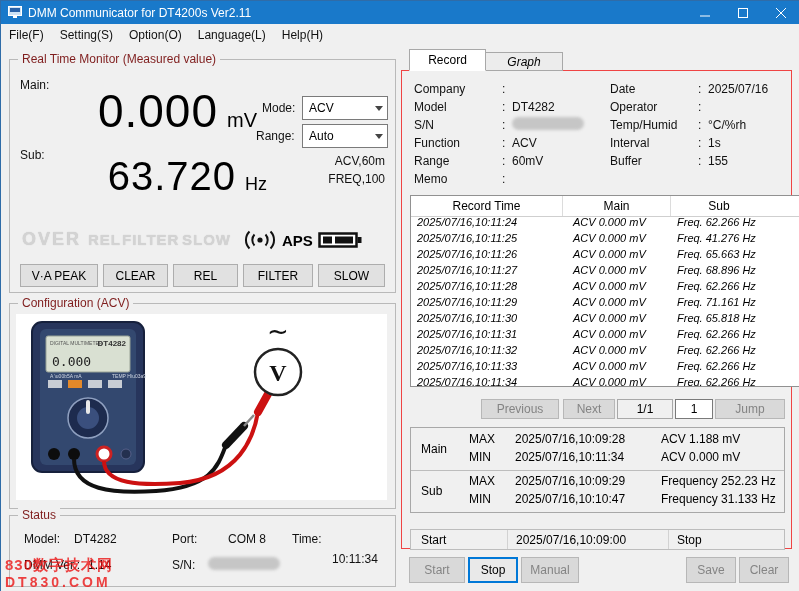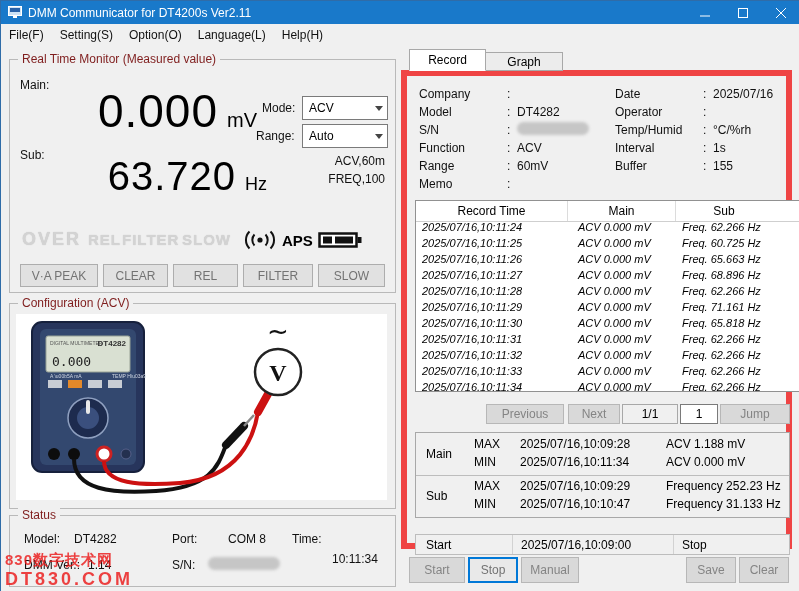--- a/index.html
+++ b/index.html
@@ -41,36 +41,36 @@
 
   .sideinfo{position:absolute;right:10px;font-size:12px;color:#111;text-align:right;white-space:nowrap;}
 
   
   .ind{position:absolute;top:171px;font-weight:bold;font-size:15px;color:#d3d3d3;letter-spacing:1px;text-shadow:0 0 1px #c2c2c2;}
   .ind.over{font-size:18px;letter-spacing:2px;}
   .aps{position:absolute;top:172px;font-weight:bold;font-size:15px;color:#000;}
   .icoabs{position:absolute;}
 
   
-  .btn{position:absolute;height:23px;background:#e1e1e1;border:1px solid #adadad;font-size:12px;color:#737373;display:flex;align-items:center;justify-content:center;white-space:nowrap;cursor:default;box-sizing:border-box;}
+  .btn{position:absolute;height:23px;background:#e1e1e1;border:1px solid #adadad;font-size:12px;color:#000000;display:flex;align-items:center;justify-content:center;white-space:nowrap;cursor:default;box-sizing:border-box;}
   .btn.dis{background:#d9d9d9;color:#848484;border-color:#b7b7b7;}
   .btn.focus{border:2px solid #0078d7;background:#e9e9e9;}
 
   
   .cfgimg{position:absolute;left:6px;top:10px;width:371px;height:186px;background:#fff;}
 
   
   .blob{display:inline-block;width:72px;height:13px;background:#c6c6c6;border-radius:7px;filter:blur(1.5px);}
 
   
   .tabs{position:absolute;left:408px;top:48px;height:22px;display:flex;align-items:flex-end;z-index:3;}
   .tab{width:77px;font-size:12px;display:flex;align-items:center;justify-content:center;border:1px solid #a8a8a8;cursor:default;box-sizing:border-box;}
   .tab.active{height:22px;background:#fff;border-bottom:1px solid #fff;}
-  .tab.inactive{height:19px;background:#ececec;border-left:none;}
-  .tabpanel{position:absolute;left:400px;top:69px;width:391px;height:479px;border:6px solid #ef4444;background:#f0f0f0;box-sizing:border-box;}
+  .tab.inactive{height:19px;background:#ececec;border-left:none;font-style:italic;}
+  .tabpanel{position:absolute;left:400px;top:69px;width:391px;height:479px;border:1px solid #ef4444;background:#f0f0f0;box-sizing:border-box;}
 
   
   .infocol{position:absolute;top:9px;font-size:12px;color:#111;}
   .infocol.l{left:12px;width:190px;}
   .infocol.r{left:208px;width:178px;}
   .inforow{height:18px;display:flex;align-items:center;}
   .ilabel{width:88px;white-space:nowrap;}
   .icolon{width:10px;}
   .ivalue{flex:1;white-space:nowrap;}
 
@@ -112,21 +112,21 @@
   .src1{width:86px;padding-left:10px;border-right:1px solid #d2d2d2;height:100%;display:flex;align-items:center;}
   .src2{width:152px;padding-left:8px;border-right:1px solid #d2d2d2;height:100%;display:flex;align-items:center;white-space:nowrap;}
   .src3{flex:1;padding-left:8px;display:flex;align-items:center;}
 
   
   .ctrlrow{position:absolute;left:400px;top:556px;width:391px;height:28px;}
 
   
   .watermark{position:absolute;left:4px;bottom:1px;z-index:9;color:rgba(235,20,20,0.8);font-weight:bold;line-height:1.2;pointer-events:none;}
   .wm1{font-size:15px;letter-spacing:1px;}
-  .wm2{font-size:18px;letter-spacing:3px;}
+  .wm2{font-size:14px;letter-spacing:3px;}
 </style>
 </head>
 <body>
 
 <div class="window">
 
   <div class="titlebar">
     <span class="ticon">
       <svg width="14" height="13" viewBox="0 0 14 13">
           <rect x="0.5" y="0.5" width="13" height="9" fill="#cfe3f5" stroke="#ffffff"></rect>
@@ -359,21 +359,21 @@
       </div>
       <div class="tbody">
           <div class="trow">
             <span class="tc tc0">2025/07/16,10:11:24</span>
             <span class="tc tc1">ACV 0.000 mV</span>
             <span class="tc tc2">Freq. 62.266 Hz</span>
           </div>
           <div class="trow">
             <span class="tc tc0">2025/07/16,10:11:25</span>
             <span class="tc tc1">ACV 0.000 mV</span>
-            <span class="tc tc2">Freq. 60.725 Hz</span>
+            <span class="tc tc2">Freq. 41.276 Hz</span>
           </div>
           <div class="trow">
             <span class="tc tc0">2025/07/16,10:11:26</span>
             <span class="tc tc1">ACV 0.000 mV</span>
             <span class="tc tc2">Freq. 65.663 Hz</span>
           </div>
           <div class="trow">
             <span class="tc tc0">2025/07/16,10:11:27</span>
             <span class="tc tc1">ACV 0.000 mV</span>
             <span class="tc tc2">Freq. 68.896 Hz</span>

